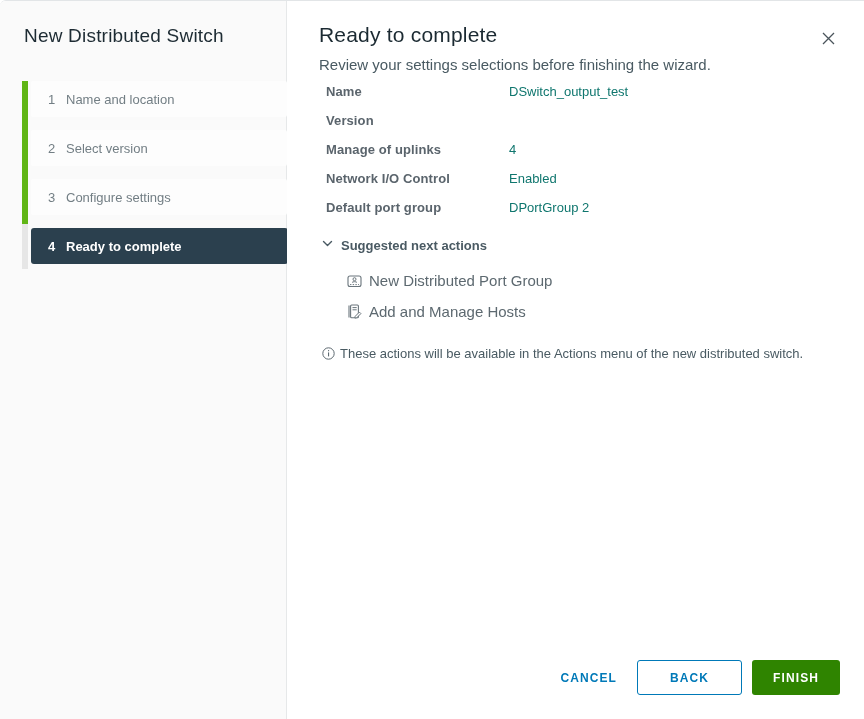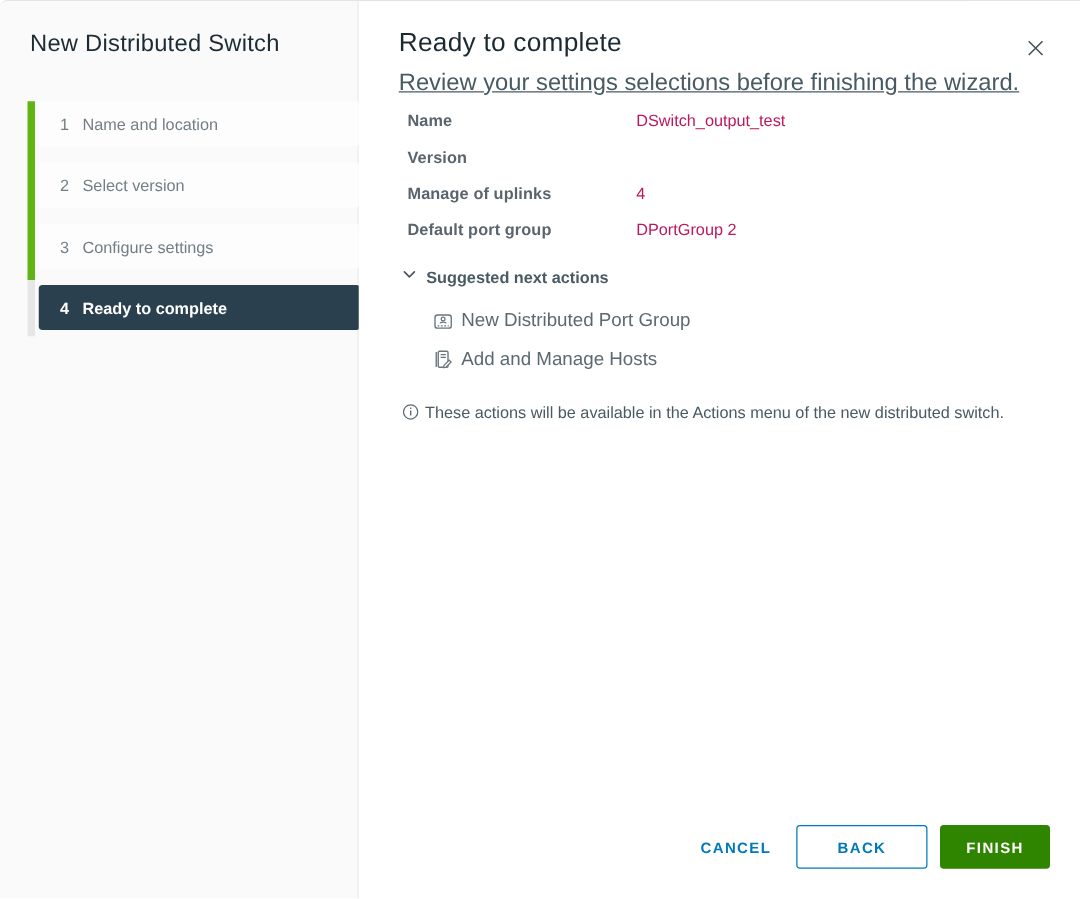--- a/index.html
+++ b/index.html
@@ -67,45 +67,44 @@
     background: #ffffff;
   }
   .main-header { position: relative; }
   .page-title {
     font-size: 21px;
     font-weight: 400;
     color: #1b2a32;
     letter-spacing: 0.2px;
   }
   .page-subtitle {
-    font-size: 19px;
+    font-size: 15px;
     color: #495a62;
     margin-top: 9px;
-    text-decoration: underline;
   }
   .close-btn {
     position: absolute;
     top: 5px; right: 2px;
     width: 20px; height: 20px;
     cursor: pointer;
     display: flex; align-items: center; justify-content: center;
   }
 
   
   .summary { margin-top: 4px; }
   .summary-row {
     display: grid;
     grid-template-columns: 183px 1fr;
     padding: 7px 0 7px 7px;
     font-size: 13px;
     min-height: 28px;
     align-items: center;
   }
   .summary-label { color: #5a646c; font-weight: 600; letter-spacing: 0.1px; }
-  .summary-value { color: #be185d; }
+  .summary-value { color: #0f766e; }
 
   
   .section { margin-top: 16px; }
   .section-header {
     display: flex; align-items: flex-start;
     font-size: 13px; font-weight: 700; color: #4a5a63;
     cursor: pointer;
     padding-left: 3px;
   }
   .section-header .chev { margin-right: 8px; display: flex; }
@@ -210,20 +209,24 @@
       <div class="summary-row">
         <span class="summary-label">Name</span>
         <span class="summary-value">DSwitch_output_test</span>
       </div>
       <div class="summary-row">
         <span class="summary-label">Version</span>
       </div>
       <div class="summary-row">
         <span class="summary-label">Manage of uplinks</span>
         <span class="summary-value">4</span>
+      </div>
+      <div class="summary-row">
+        <span class="summary-label">Network I/O Control</span>
+        <span class="summary-value">Enabled</span>
       </div>
       <div class="summary-row">
         <span class="summary-label">Default port group</span>
         <span class="summary-value">DPortGroup 2</span>
       </div>
     </div>
 
     <div class="section">
       <div class="section-header">
         <span class="chev">

